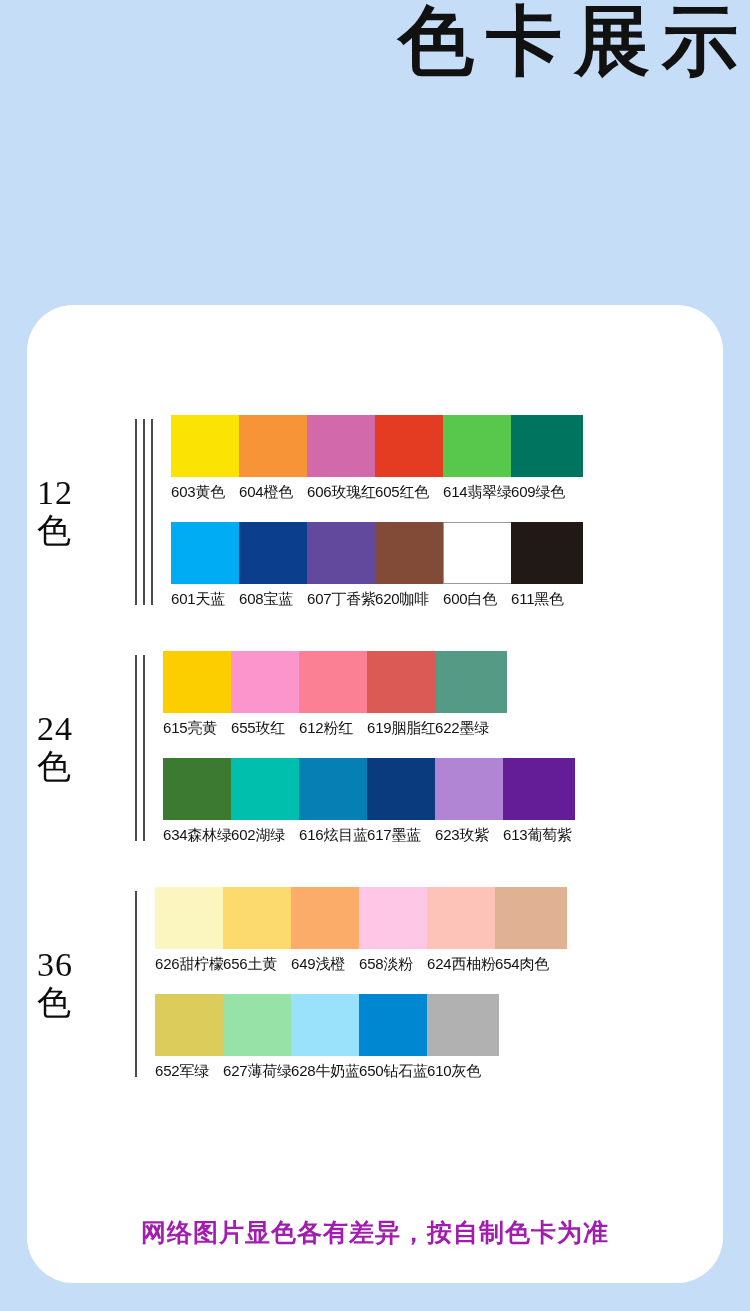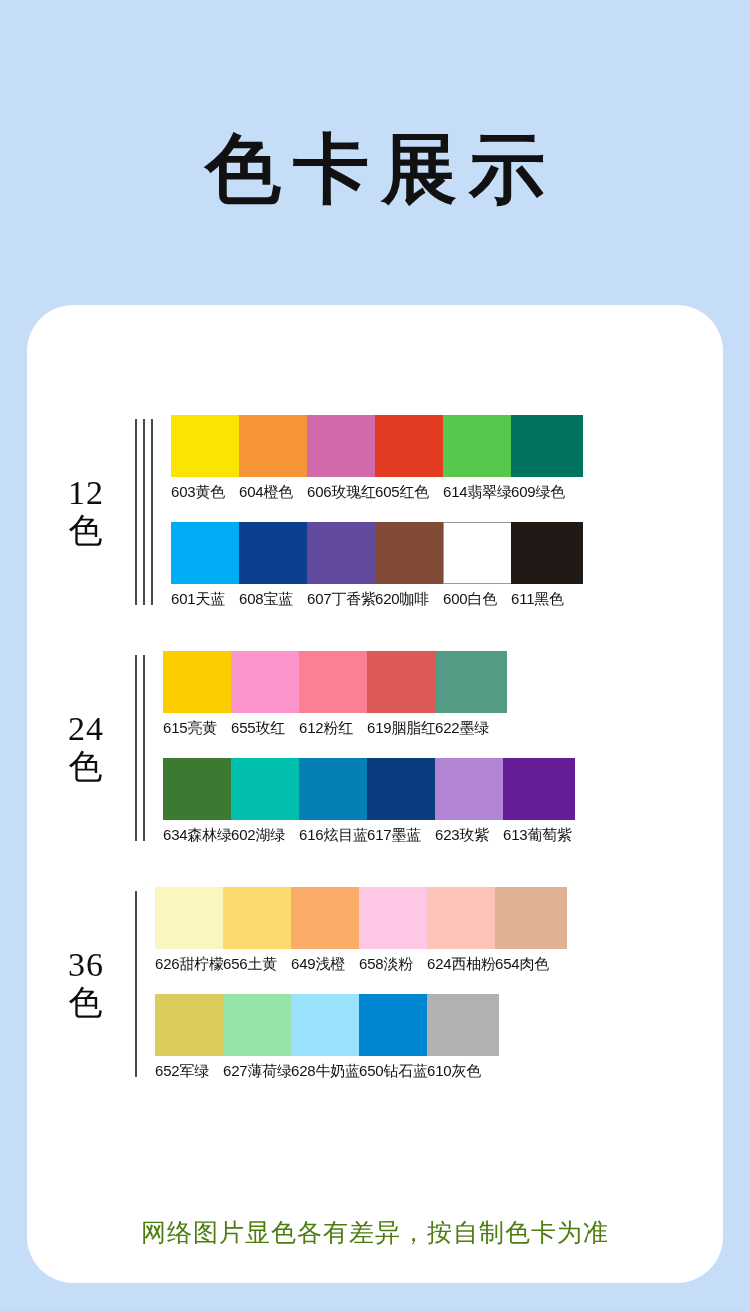--- a/index.html
+++ b/index.html
@@ -11,22 +11,21 @@
 
   body {
     background: #c5ddf7;
     font-family: "Liberation Sans", "DejaVu Sans", sans-serif;
     position: relative;
     overflow: hidden;
   }
 
   
   .header {
-    text-align: center;
-    padding-top: 128px;
+    text-align: right;
   }
 
   .main-title {
     font-size: 76px;
     font-weight: 700;
     color: #111111;
     letter-spacing: 12px;
     line-height: 1.08;
     text-indent: 12px;
     font-family: "Liberation Sans", "DejaVu Sans", sans-serif;
@@ -64,21 +63,21 @@
     position: relative;
     display: flex;
     align-items: center;
     margin-bottom: 42px;
   }
   .group:last-of-type { margin-bottom: 0; }
 
   .group-tag {
     width: 108px;
     flex: 0 0 108px;
-    text-align: center;
+    text-align: left;
     font-family: "Liberation Serif", "DejaVu Serif", serif;
     font-size: 34px;
     line-height: 1.12;
     color: #0d0d0d;
     letter-spacing: 1px;
     padding-left: 10px;
   }
   .group-tag .tag-num { display: block; }
   .group-tag .tag-unit { display: block; }
 
@@ -133,22 +132,22 @@
   }
 
   
   .footer-note {
     position: absolute;
     left: 0;
     right: 0;
     bottom: 34px;
     text-align: center;
     font-size: 25px;
-    font-weight: 400;
-    color: #4d7c0f;
+    font-weight: 700;
+    color: #a21caf;
     letter-spacing: 1px;
   }
 </style>
 </head>
 <body style="background-color: rgb(197, 221, 247);">
 
 <div class="header">
   <div class="main-title">色卡展示</div>
 </div>
 

